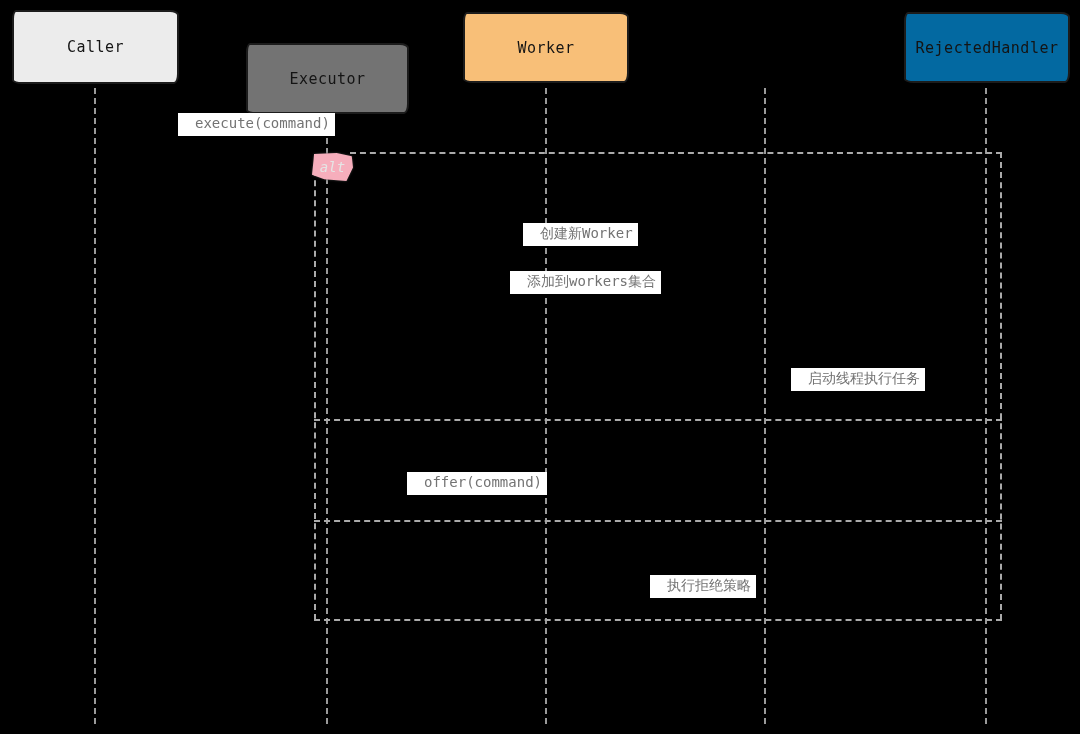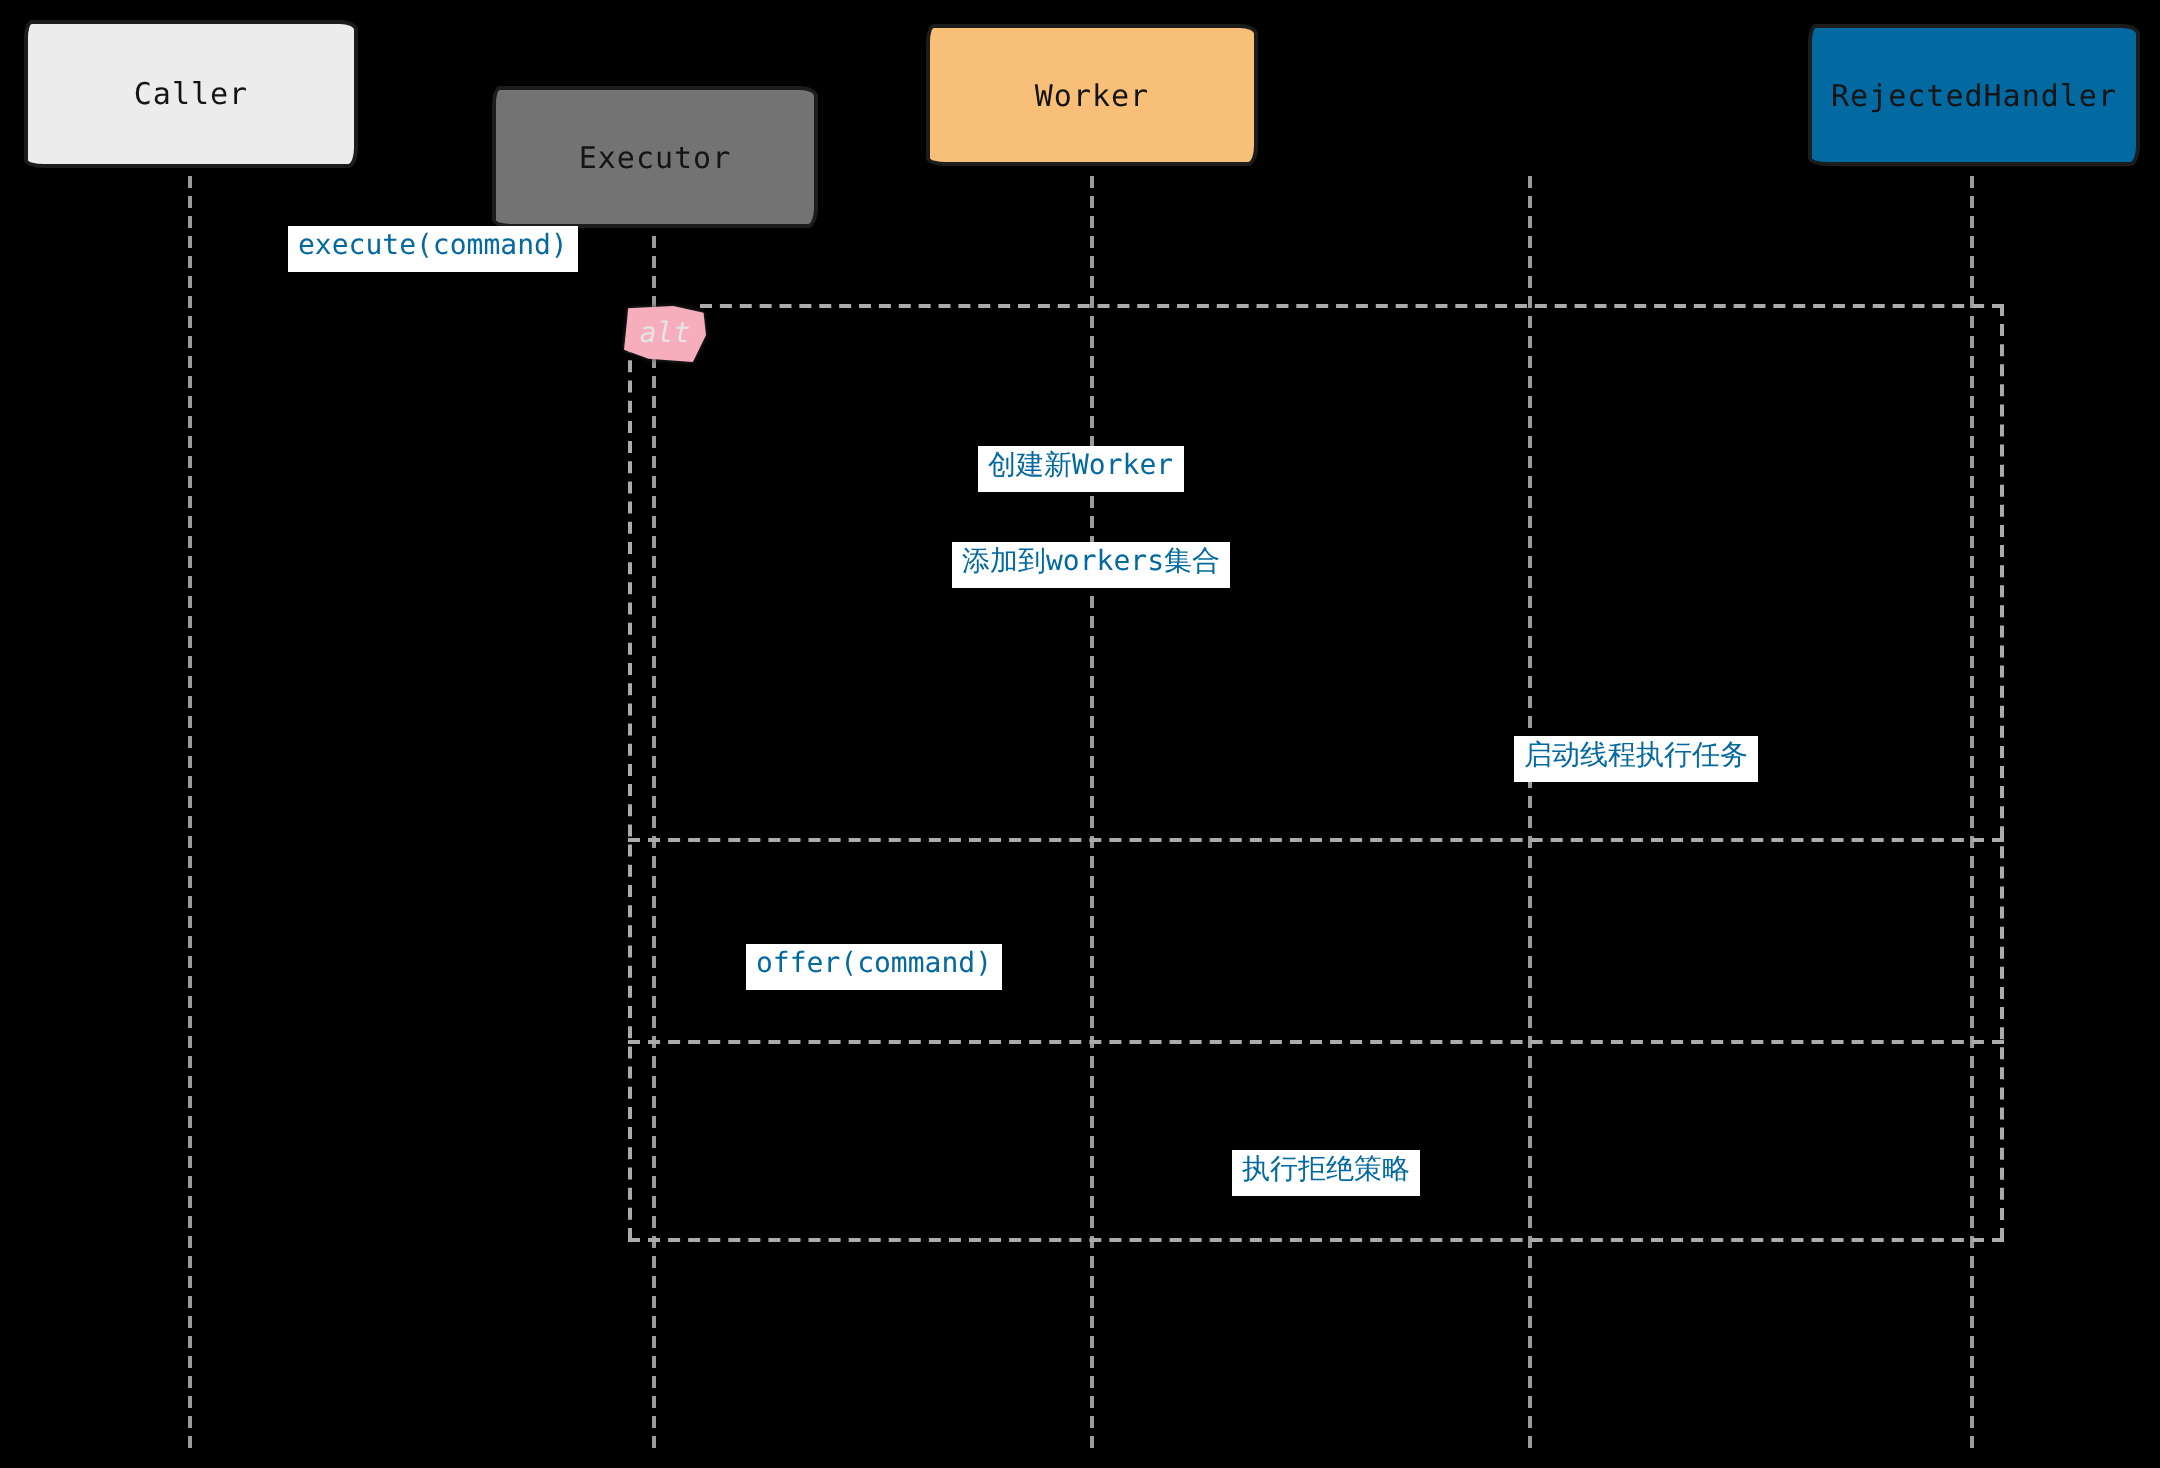--- a/index.html
+++ b/index.html
@@ -50,25 +50,26 @@
   }
   .alt-label span {
     position: absolute; inset: 0;
     display: flex; align-items: center; justify-content: center;
     font-size: 14px; font-style: italic;
     color: #e5e5e5;
   }
   .msg-label {
     position: absolute;
     background: #ffffff;
-    color: #0369a1;
+    color: #737373;
     font-size: 14px;
     line-height: 1.25;
-    padding: 2px 5px 3px 5px;
+    padding: 2px 5px 3px 17px;
     white-space: nowrap;
+    margin-left: 34px;
   }
 </style>
 </head>
 <body>
 
 <div class="stage">
 
   <div class="lifeline" style="left:94px;  top:88px; height:636px;"></div>
   <div class="lifeline" style="left:326px; top:88px; height:636px;"></div>
   <div class="lifeline" style="left:545px; top:88px; height:636px;"></div>

